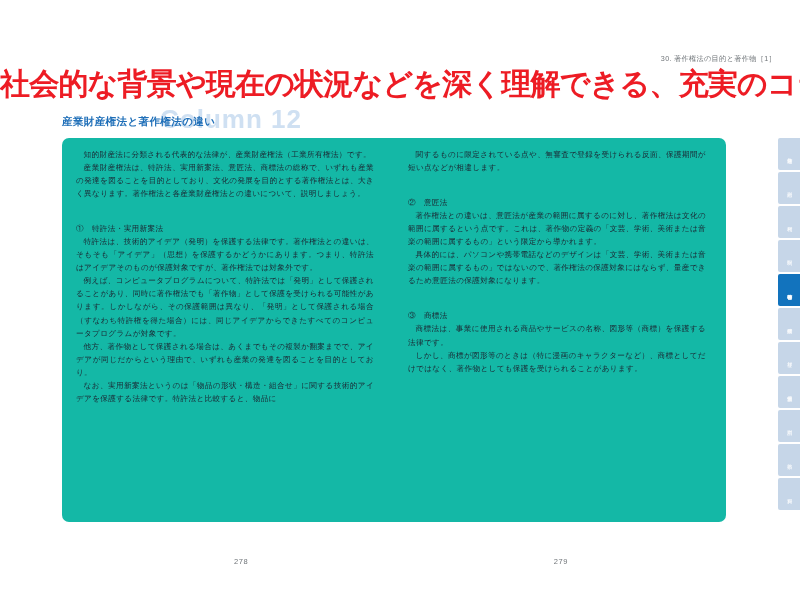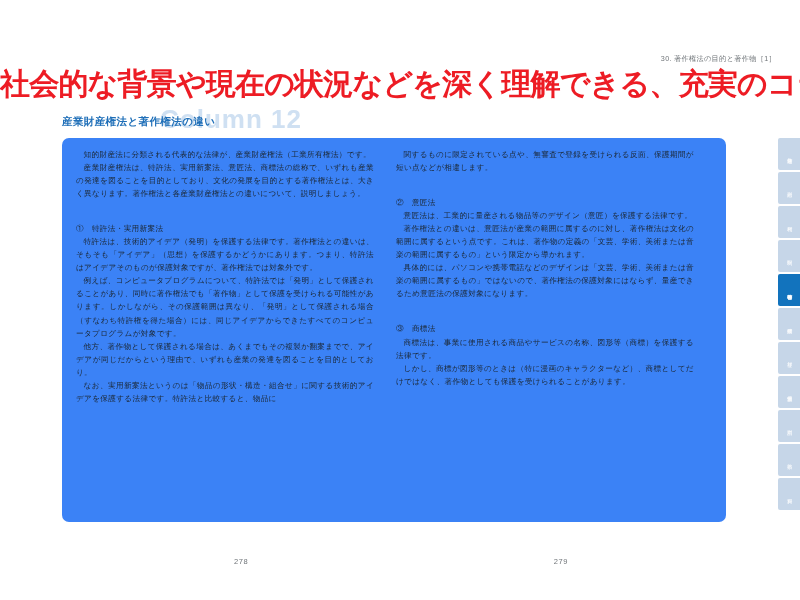--- a/index.html
+++ b/index.html
@@ -80,26 +80,26 @@
     line-height: 1;
     white-space: nowrap;
   }
 
   .column-panel {
     position: absolute;
     left: 0;
     top: 28px;
     width: 664px;
     height: 384px;
-    background: #3b82f6;
+    background: #14b8a6;
     border-radius: 7px;
     box-sizing: border-box;
     padding: 10px 14px 12px 14px;
     display: flex;
-    gap: 22px;
+    gap: 34px;
   }
 
   .panel-col {
     width: 298px;
     flex: 0 0 298px;
   }
 
   .panel-col p {
     margin: 0;
     font-size: 7.6px;
@@ -186,21 +186,20 @@
           <p class="indent">産業財産権法は、特許法、実用新案法、意匠法、商標法の総称で、いずれも産業の発達を図ることを目的としており、文化の発展を目的とする著作権法とは、大きく異なります。著作権法と各産業財産権法との違いについて、説明しましょう。</p>
           <p class="head">①　特許法・実用新案法</p>
           <p class="indent">特許法は、技術的アイデア（発明）を保護する法律です。著作権法との違いは、そもそも「アイデア」（思想）を保護するかどうかにあります。つまり、特許法はアイデアそのものが保護対象ですが、著作権法では対象外です。</p>
           <p class="indent">例えば、コンピュータプログラムについて、特許法では「発明」として保護されることがあり、同時に著作権法でも「著作物」として保護を受けられる可能性があります。しかしながら、その保護範囲は異なり、「発明」として保護される場合（すなわち特許権を得た場合）には、同じアイデアからできたすべてのコンピュータプログラムが対象です。</p>
           <p class="indent">他方、著作物として保護される場合は、あくまでもその複製か翻案までで、アイデアが同じだからという理由で、いずれも産業の発達を図ることを目的としており。</p>
           <p class="indent">なお、実用新案法というのは「物品の形状・構造・組合せ」に関する技術的アイデアを保護する法律です。特許法と比較すると、物品に</p>
         </div>
       <div class="panel-col" id="right-col">
           <p class="indent">関するものに限定されている点や、無審査で登録を受けられる反面、保護期間が短い点などが相違します。</p>
           <p class="head">②　意匠法</p>
-          <p class="indent">意匠法は、工業的に量産される物品等のデザイン（意匠）を保護する法律です。</p>
           <p class="indent">著作権法との違いは、意匠法が産業の範囲に属するのに対し、著作権法は文化の範囲に属するという点です。これは、著作物の定義の「文芸、学術、美術または音楽の範囲に属するもの」という限定から導かれます。</p>
           <p class="indent">具体的には、パソコンや携帯電話などのデザインは「文芸、学術、美術または音楽の範囲に属するもの」ではないので、著作権法の保護対象にはならず、量産できるため意匠法の保護対象になります。</p>
           <p class="head">③　商標法</p>
           <p class="indent">商標法は、事業に使用される商品やサービスの名称、図形等（商標）を保護する法律です。</p>
           <p class="indent">しかし、商標が図形等のときは（特に漫画のキャラクターなど）、商標としてだけではなく、著作物としても保護を受けられることがあります。</p>
         </div>
 
     </div>
   </div>
 

